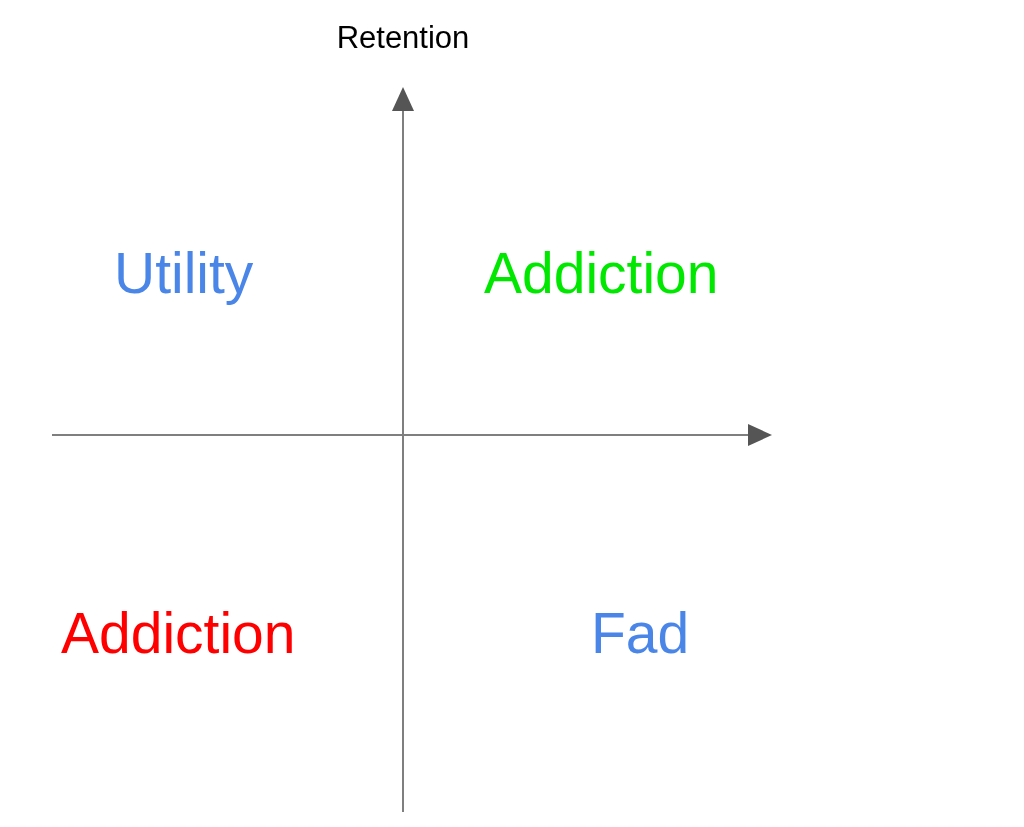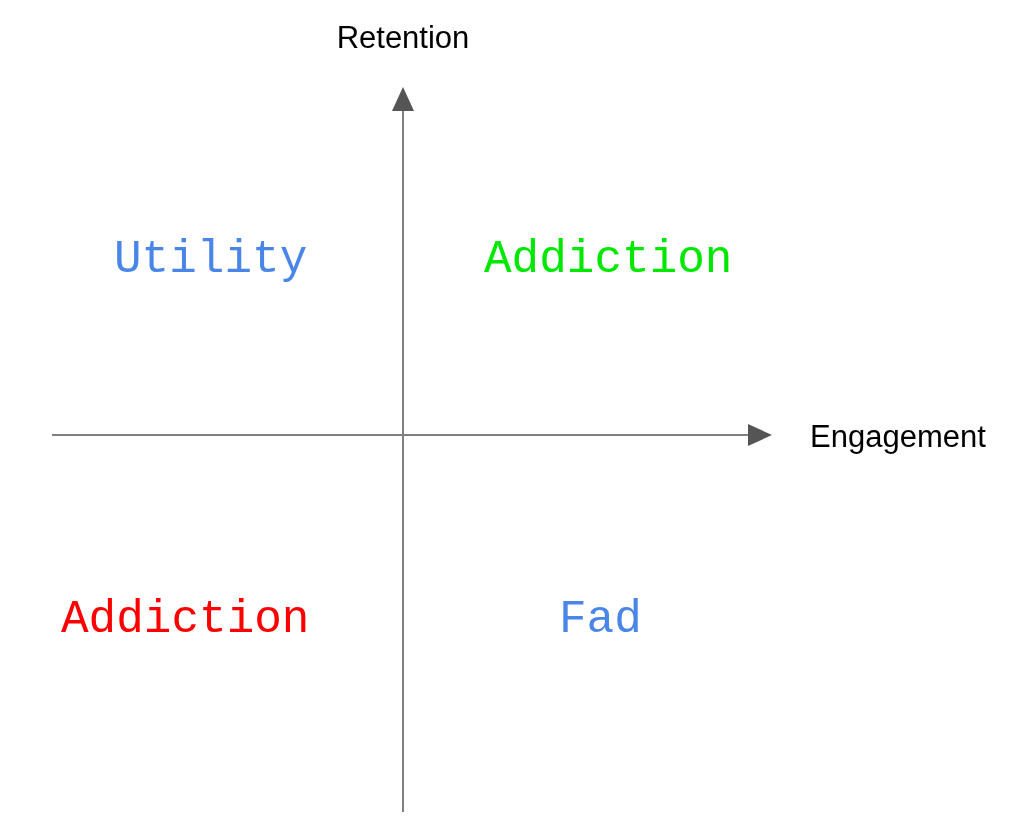--- a/index.html
+++ b/index.html
@@ -48,50 +48,50 @@
     text-align: center;
   }
   #x-axis-title {
     left: 810px;
     top: 421px;
   }
 
   
   .quadrant-label {
     position: absolute;
-    font-family: Liberation Mono, monospace;
-    font-size: 46px;
+    font-family: Liberation Sans, sans-serif;
+    font-size: 57px;
     font-weight: 400;
     white-space: nowrap;
     line-height: 1;
+    margin-top: 8px;
   }
   #quadrant-label-utility     { left: 114px; top: 237px; }
   #quadrant-label-addiction   { left: 484px; top: 237px; }
   #quadrant-label-disposable  { left:  61px; top: 597px; }
-  #quadrant-label-fad         { left: 559px; top: 597px; }
+  #quadrant-label-fad         { left: 591px; top: 597px; }
 </style>
 </head>
 <body>
 
 <div id="canvas" style="background: rgb(255, 255, 255);">
 
   <svg id="axes-layer" viewBox="0 0 1024 827" width="1024" height="827" xmlns="http://www.w3.org/2000/svg" aria-hidden="true">
 
     <line x1="52" y1="435" x2="756" y2="435" stroke="#7f7f7f" stroke-width="2"></line>
 
     <polygon points="772,435 748,424 748,446" fill="#555555"></polygon>
 
     <line x1="403" y1="812" x2="403" y2="103" stroke="#7f7f7f" stroke-width="2"></line>
 
     <polygon points="403,87 392,111 414,111" fill="#555555"></polygon>
   </svg>
 
   <div class="axis-title" id="y-axis-title" style="color: rgb(0, 0, 0);">Retention</div>
 
-  <div class="axis-title" id="x-axis-title" style="color: rgb(0, 0, 0);">Engagement</div>
 
   <div class="quadrant-label" id="quadrant-label-utility" style="color: rgb(74, 134, 232);">Utility</div>
 
   <div class="quadrant-label" id="quadrant-label-addiction" style="color: rgb(0, 232, 0); text-align: center;">Addiction</div>
 
   <div class="quadrant-label" id="quadrant-label-disposable" style="color: rgb(255, 0, 0);">Addiction</div>
 
   <div class="quadrant-label" id="quadrant-label-fad" style="color: rgb(74, 134, 232);">Fad</div>
 
 </div>

